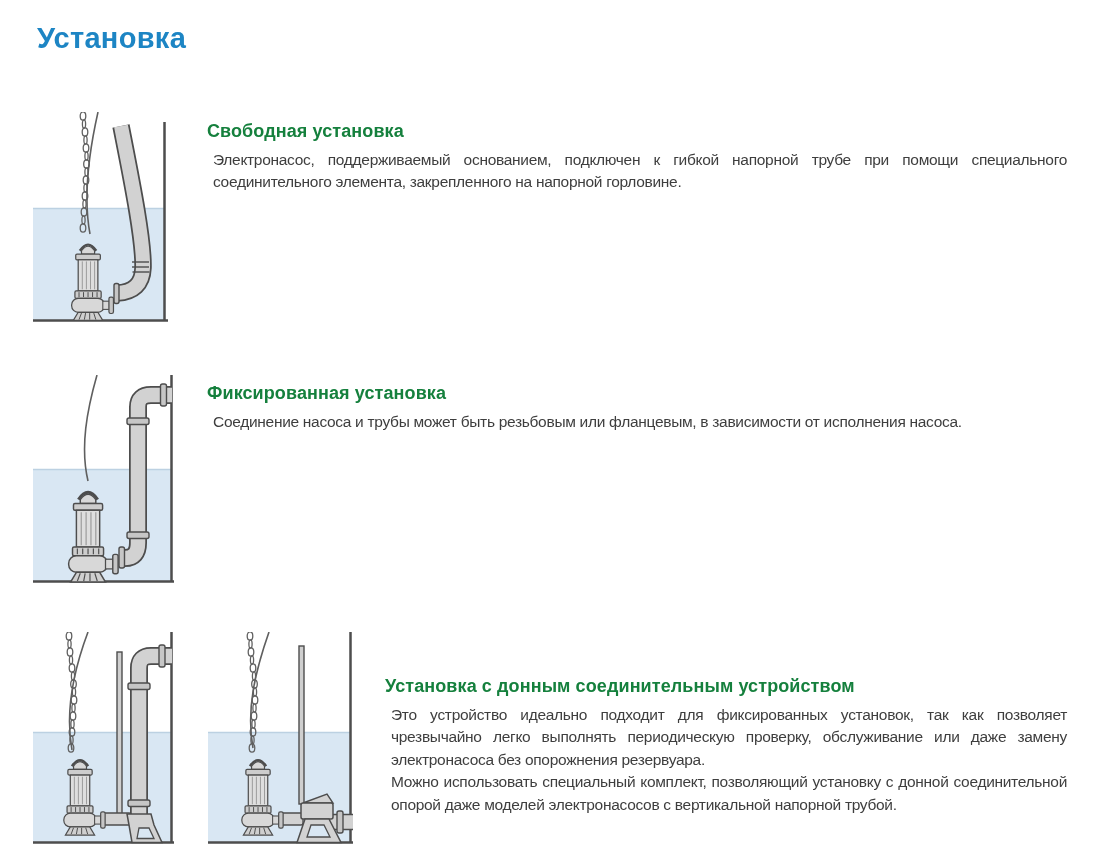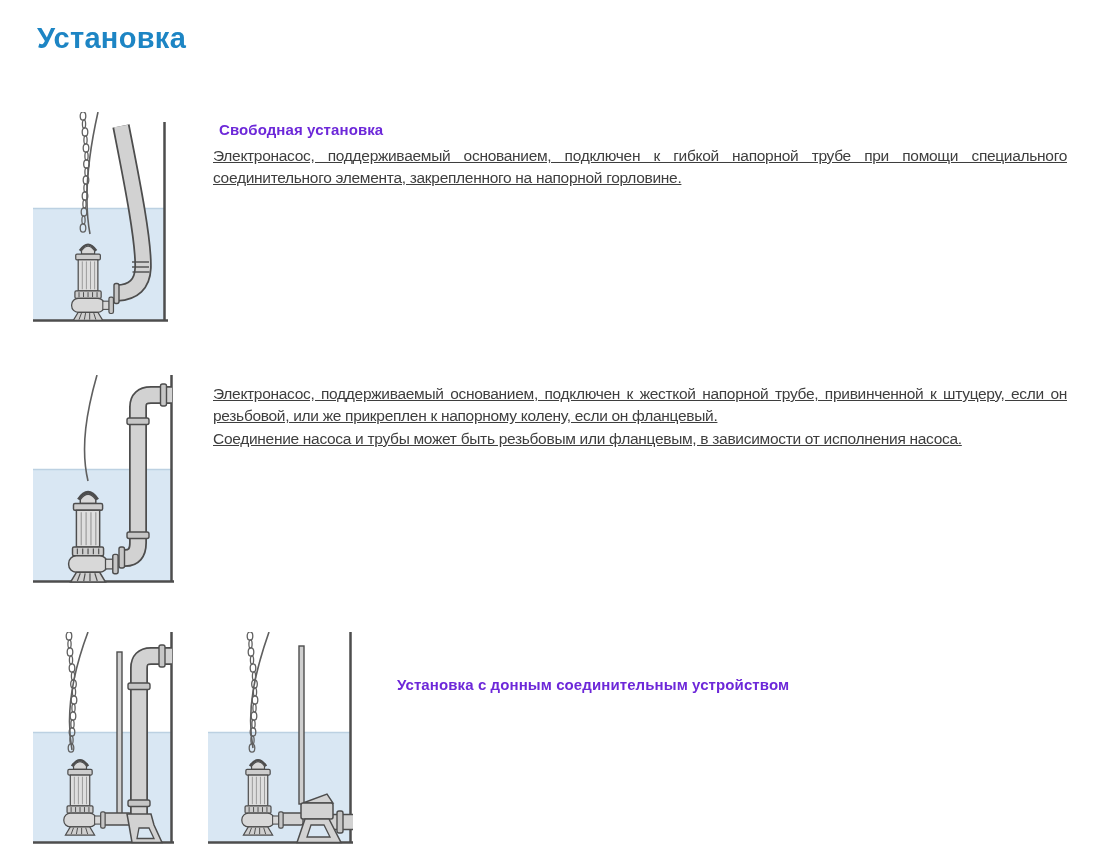--- a/index.html
+++ b/index.html
@@ -1,23 +1,23 @@
 <!DOCTYPE html>
 <html><head>
 <meta charset="utf-8">
 <style>
   html,body{margin:0;padding:0;background:#ffffff;}
   .page{position:relative;width:1097px;height:865px;background:#ffffff;overflow:hidden;
         font-family:"Liberation Sans","DejaVu Sans",sans-serif;}
   h1.page-title{position:absolute;left:37px;top:22px;margin:0;font-size:29px;font-weight:700;
         color:#1d85c4;letter-spacing:.3px;}
   .sec{position:absolute;}
-  .sec h2{margin:0 0 7px 12px;font-size:15px;font-weight:700;color:#6d28d9;letter-spacing:.1px;}
+  .sec h2{margin:0 0 7px 0;font-size:18px;font-weight:700;color:#15803d;letter-spacing:.1px;}
   .sec p{margin:0;padding-left:6px;font-size:15.5px;line-height:22.4px;color:#3e3e3e;
-        text-align:justify;letter-spacing:-.3px;text-decoration:underline;}
+        text-align:justify;letter-spacing:-.3px;}
   .sec1{left:207px;top:121px;width:860px;}
   .sec2{left:207px;top:383px;width:860px;}
   .sec3{left:385px;top:676px;width:682px;}
   .fig{position:absolute;}
   .fig1{left:33px;top:112px;}
   .fig2{left:33px;top:375px;}
   .fig3a{left:33px;top:632px;}
   .fig3b{left:208px;top:632px;}
   svg{display:block;}
 </style>
@@ -119,21 +119,21 @@
         <rect x="94" y="157" width="22" height="6.5" rx="2" fill="#c6c6c6" stroke="#4d4d4d" stroke-width="1.4"></rect>
         <rect x="127.5" y="9" width="6" height="22" rx="2" fill="#c6c6c6" stroke="#4d4d4d" stroke-width="1.4"></rect>
         <rect x="86" y="172" width="5.5" height="21" rx="2" fill="#c6c6c6" stroke="#4d4d4d" stroke-width="1.4"></rect>
       </g>
       <path d="M64 0 C54 35 47 72 55 106" fill="none" stroke="#5f5f5f" stroke-width="1.6"></path>
       <use href="#pump" transform="translate(24,107.1) scale(0.97)"></use>
     </svg>
   </div>
 
   <section class="sec sec2">
-    <p>Электронасос, поддерживаемый основанием, подключен к жесткой напорной трубе, привинченной к штуцеру, если он резьбовой, или же прикреплен к напорному колену, если он фланцевый.</p>
+    <h2>Фиксированная установка</h2>
     <p>Соединение насоса и трубы может быть резьбовым или фланцевым, в зависимости от исполнения насоса.</p>
   </section>
 
   <div class="fig fig3a">
     <svg width="141" height="214" viewBox="0 0 141 214">
       <g>
         <rect x="0" y="100" width="139" height="111" fill="#d9e7f3"></rect>
         <line x1="0" y1="100.5" x2="139" y2="100.5" stroke="#bcd1e2" stroke-width="1.5"></line>
       </g>
       <g>
@@ -215,15 +215,17 @@
         <ellipse cx="45" cy="100" rx="2.8" ry="4.2"></ellipse>
           <ellipse cx="44.5" cy="108" rx="1.6" ry="4.2"></ellipse>
         <ellipse cx="44" cy="116" rx="2.8" ry="4.2"></ellipse>
       </g>
       <use href="#pump" transform="translate(24.1,119.6) scale(0.81)"></use>
     </svg>
   </div>
 
   <section class="sec sec3">
     <h2>Установка с донным соединительным устройством</h2>
+    <p>Это устройство идеально подходит для фиксированных установок, так как позволяет чрезвычайно легко выполнять периодическую проверку, обслуживание или даже замену электронасоса без опорожнения резервуара.</p>
+    <p>Можно использовать специальный комплект, позволяющий установку с донной соединительной опорой даже моделей электронасосов с вертикальной напорной трубой.</p>
   </section>
 
 </div>
 
 </body></html>

